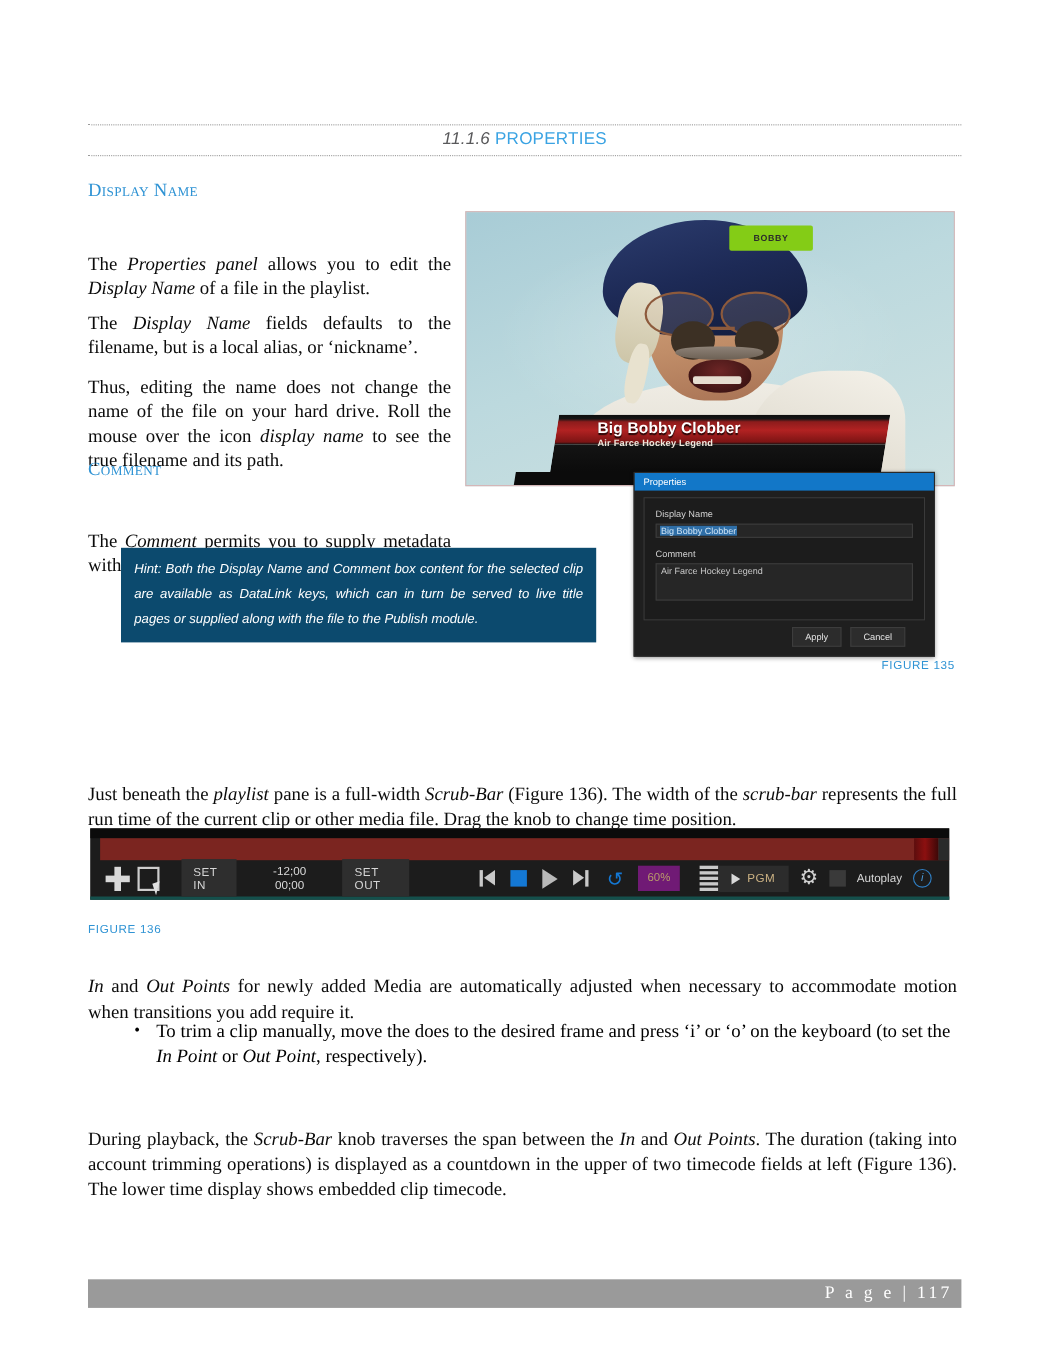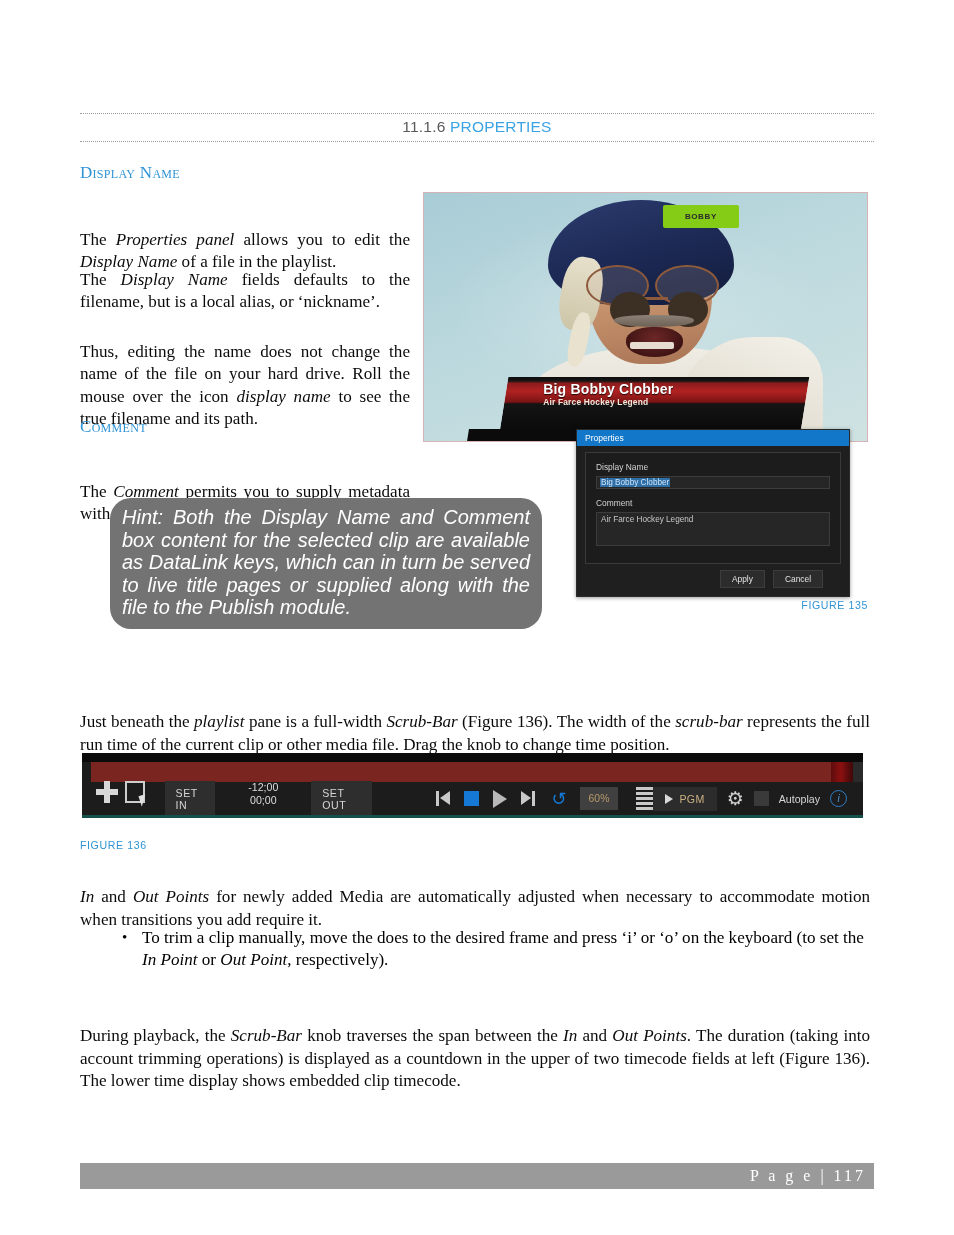--- a/index.html
+++ b/index.html
@@ -30,20 +30,21 @@
     border-bottom: 1px dotted #9a9a9a;
     text-align: center;
     padding: 4px 0 5px 0;
     font-family: "Liberation Sans", sans-serif;
     font-size: 15.5px;
     font-stretch: condensed;
     letter-spacing: .2px;
   }
   .section-head .num {
     color: #59595b;
+    font-style: italic;
   }
   .section-head .ttl {
     color: #3aa3e3;
   }
   #sec-1161 { top: 113px; }
   #sec-1117 { top: 655px; }
 
   
   .subhead {
     position: absolute;
@@ -64,43 +65,42 @@
     line-height: 22.4px;
     text-align: justify;
     color: #0b0b0b;
   }
   .para i { font-style: italic; }
 
   .col-left { left: 80px; width: 330px; margin-top: 37px; }
   .full     { left: 80px; width: 790px; }
 
   #p1 { top: 192px; }
-  #p2 { top: 232px; }
+  #p2 { top: 246px; }
   #p3 { top: 304px; }
   #p4 { top: 444px; }
   #p-scrub { top: 694px; }
   #p-inout { top: 869px; }
   #p-during { top: 1008px; }
 
   
   .hint-box {
     position: absolute;
     left: 110px;
     top: 498px;
     width: 432px;
-    background: #737373;
+    background: #0c4a6e;
     color: #ffffff;
     font-family: "Liberation Sans", sans-serif;
     font-style: italic;
-    font-size: 20px;
+    font-size: 12px;
     line-height: 22.6px;
     padding: 8px 12px 10px 12px;
     box-sizing: border-box;
     text-align: justify;
-    border-radius: 21px;
   }
 
   
   .bullets {
     position: absolute;
     left: 80px;
     top: 927px;
     width: 790px;
     margin: 0;
     padding: 0;
@@ -468,20 +468,21 @@
   .toolbar {
     position: absolute;
     left: 0; top: 29px; right: 0; bottom: 0;
     display: flex;
     align-items: center;
     color: #cfcfcf;
     font-family: "Liberation Sans", sans-serif;
   }
   .tb-left {
     display: flex;
+    align-items: center;
     gap: 0px;
     padding-left: 14px;
   }
   .tb-center {
     display: flex;
     align-items: center;
     margin-left: 58px;
   }
   .tb-right {
     display: flex;
@@ -571,21 +572,21 @@
     border-bottom: 9px solid transparent;
     margin: 0 7px;
   }
   .loop-icon {
     color: #1478d4;
     font-size: 18px;
     line-height: 18px;
     margin: 0 9px;
   }
   .speed-box {
-    background: #404040;
+    background: #701a75;
     color: #b79a6a;
     font-size: 10.4px;
     padding: 6px 9px;
     margin-left: 4px;
   }
   .list-icon {
     width: 17px;
     margin-left: 18px;
     display: flex;
     flex-direction: column;

